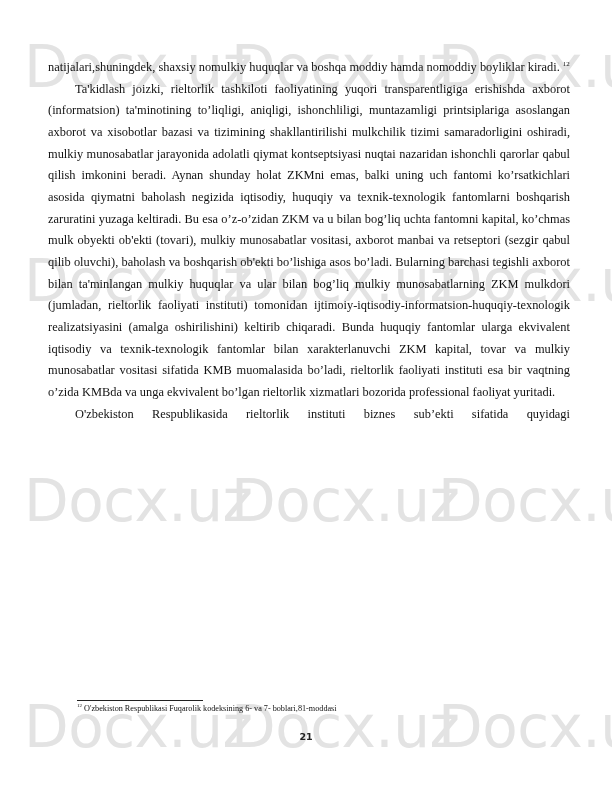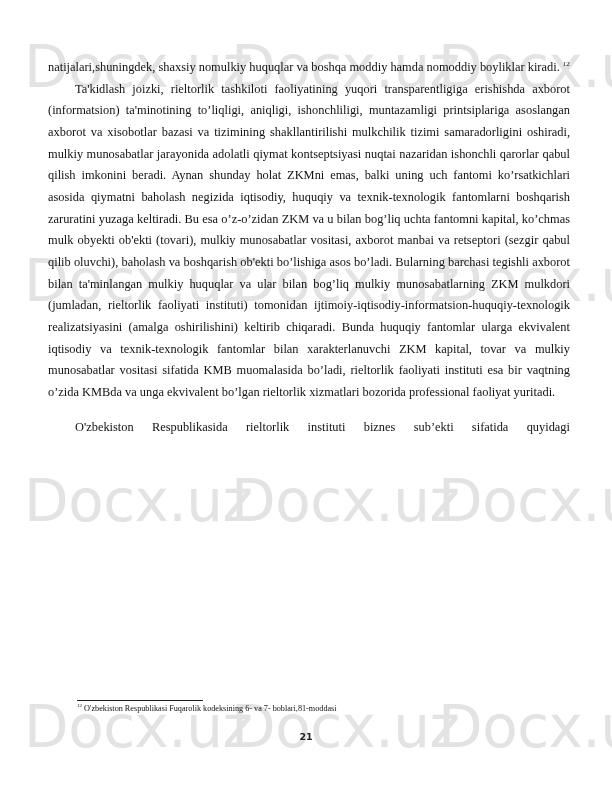--- a/index.html
+++ b/index.html
@@ -31,21 +31,21 @@
   <span class="wm" style="left:438px; top:472px;">Docx.uz</span>
   <span class="wm" style="left:24px; top:698px;">Docx.uz</span>
   <span class="wm" style="left:231px; top:698px;">Docx.uz</span>
   <span class="wm" style="left:438px; top:698px;">Docx.uz</span>
 </div>
 
 <div class="page">
   <div class="body-text">
     <p><span>natijalari,shuningdek, shaxsiy nomulkiy huquqlar va boshqa moddiy hamda nomoddiy boyliklar kiradi.</span> <sup class="fnref">12</sup></p>
     <p class="indent">Ta'kidlash joizki, rieltorlik tashkiloti faoliyatining yuqori transparentligiga erishishda axborot (informatsion) ta'minotining to’liqligi, aniqligi, ishonchliligi, muntazamligi printsiplariga asoslangan axborot va xisobotlar bazasi va tizimining shakllantirilishi mulkchilik tizimi samaradorligini oshiradi, mulkiy munosabatlar jarayonida adolatli qiymat kontseptsiyasi nuqtai nazaridan ishonchli qarorlar qabul qilish imkonini beradi. Aynan shunday holat ZKMni emas, balki uning uch fantomi ko’rsatkichlari asosida qiymatni baholash negizida iqtisodiy, huquqiy va texnik-texnologik fantomlarni boshqarish zaruratini yuzaga keltiradi. Bu esa o’z-o’zidan ZKM va u bilan bog’liq uchta fantomni kapital, ko’chmas mulk obyekti ob'ekti (tovari), mulkiy munosabatlar vositasi, axborot manbai va retseptori (sezgir qabul qilib oluvchi), baholash va boshqarish ob'ekti bo’lishiga asos bo’ladi. Bularning barchasi tegishli axborot bilan ta'minlangan mulkiy huquqlar va ular bilan bog’liq mulkiy munosabatlarning ZKM mulkdori (jumladan, rieltorlik faoliyati instituti) tomonidan ijtimoiy-iqtisodiy-informatsion-huquqiy-texnologik realizatsiyasini (amalga oshirilishini) keltirib chiqaradi. Bunda huquqiy fantomlar ularga ekvivalent iqtisodiy va texnik-texnologik fantomlar bilan xarakterlanuvchi ZKM kapital, tovar va mulkiy munosabatlar vositasi sifatida KMB muomalasida bo’ladi, rieltorlik faoliyati instituti esa bir vaqtning o’zida KMBda va unga ekvivalent bo’lgan rieltorlik xizmatlari bozorida professional faoliyat yuritadi.</p>
-    <p class="indent" style="text-align-last: justify; margin-top: 13px;">O'zbekiston Respublikasida rieltorlik instituti biznes sub’ekti sifatida quyidagi</p>
+    <p class="indent" style="text-align-last: justify;">O'zbekiston Respublikasida rieltorlik instituti biznes sub’ekti sifatida quyidagi</p>
   </div>
 
   <div class="footnote-rule"></div>
   <div class="footnote">
     <sup>12</sup>
     <span>O'zbekiston Respublikasi Fuqarolik kodeksining 6- va 7- boblari,81-moddasi</span>
   </div>
 
   <div class="page-number">21</div>
 </div>

